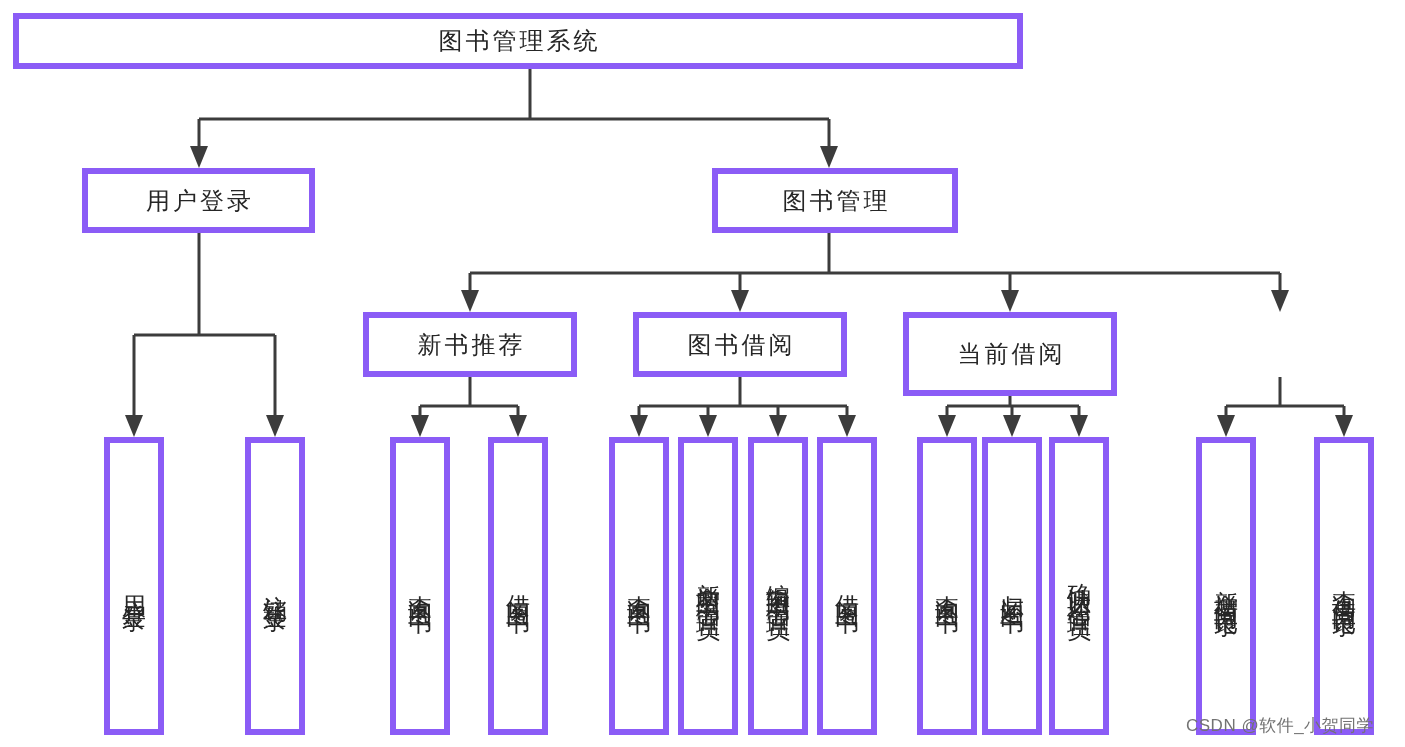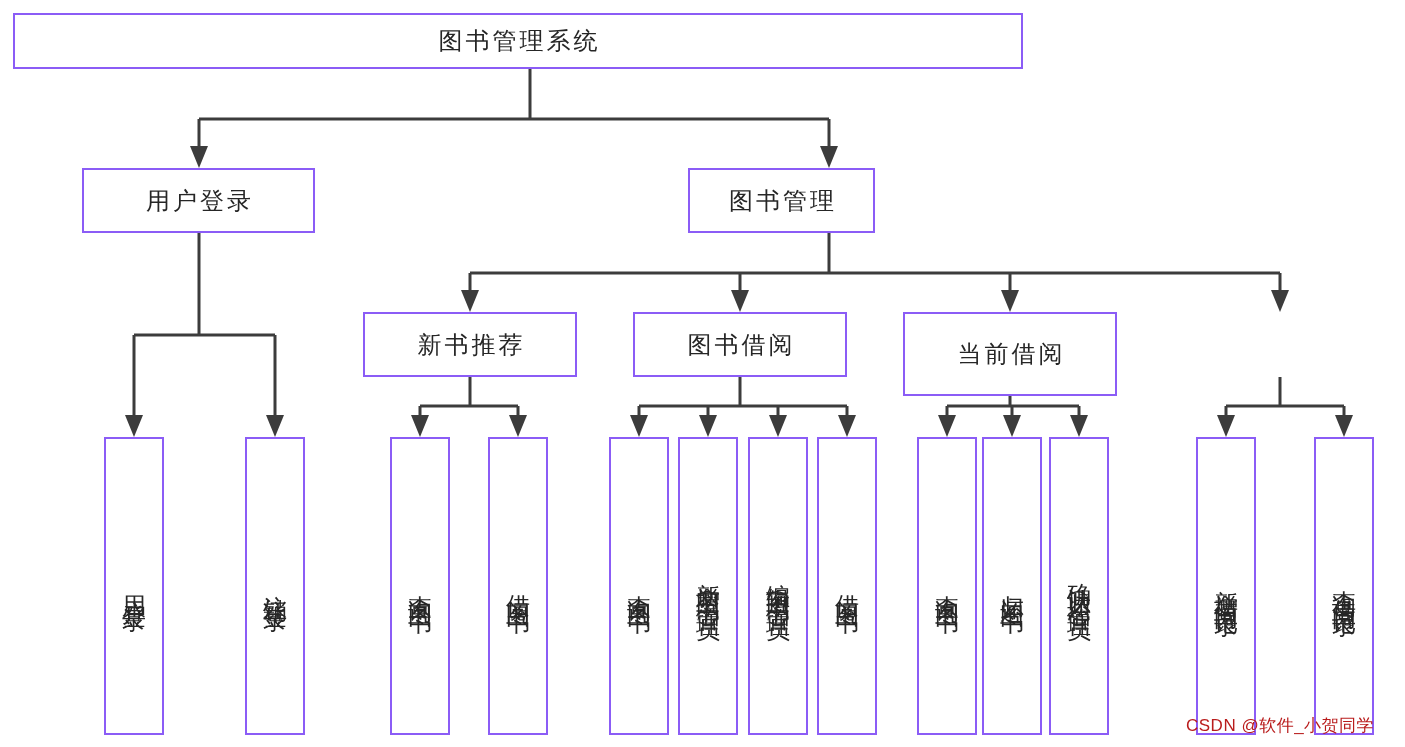--- a/index.html
+++ b/index.html
@@ -14,21 +14,21 @@
   svg.wires {
     position: absolute;
     left: 0; top: 0;
     width: 1405px; height: 747px;
     z-index: 0;
   }
   .box {
     position: absolute;
     box-sizing: border-box;
     background: #ffffff;
-    border: 2px solid #8b5cf6;
+    border: 6px solid #8b5cf6;
     display: flex;
     align-items: center;
     justify-content: center;
     color: #262626;
     z-index: 1;
   }
   .box.h span {
     font-size: 24px;
     letter-spacing: 3px;
     text-indent: 3px;
@@ -40,21 +40,21 @@
     font-size: 24px;
     line-height: 1;
     letter-spacing: 5px;
   }
   .watermark {
     position: absolute;
     left: 1186px;
     top: 714px;
     font-size: 17px;
     letter-spacing: 0.5px;
-    color: #b91c1c;
+    color: #737373;
     white-space: nowrap;
     z-index: 2;
   }
 </style>
 </head>
 <body>
 
 <div class="canvas">
 
   <svg class="wires" viewBox="0 0 1405 747" fill="none" stroke="#3c3c3c" stroke-width="3">
@@ -107,21 +107,21 @@
     </g>
   </svg>
 
   <div class="box h" style="left:13px; top:13px; width:1010px; height:56px">
     <span>图书管理系统</span>
   </div>
 
   <div class="box h" style="left:82px; top:168px; width:233px; height:65px">
     <span>用户登录</span>
   </div>
-  <div class="box h" style="left:688px; top:168px; width:187px; height:65px">
+  <div class="box h" style="left:712px; top:168px; width:246px; height:65px">
     <span>图书管理</span>
   </div>
 
   <div class="box h" style="left:363px; top:312px; width:214px; height:65px">
     <span>新书推荐</span>
   </div>
   <div class="box h" style="left:633px; top:312px; width:214px; height:65px">
     <span>图书借阅</span>
   </div>
   <div class="box h" style="left:903px; top:312px; width:214px; height:84px">

